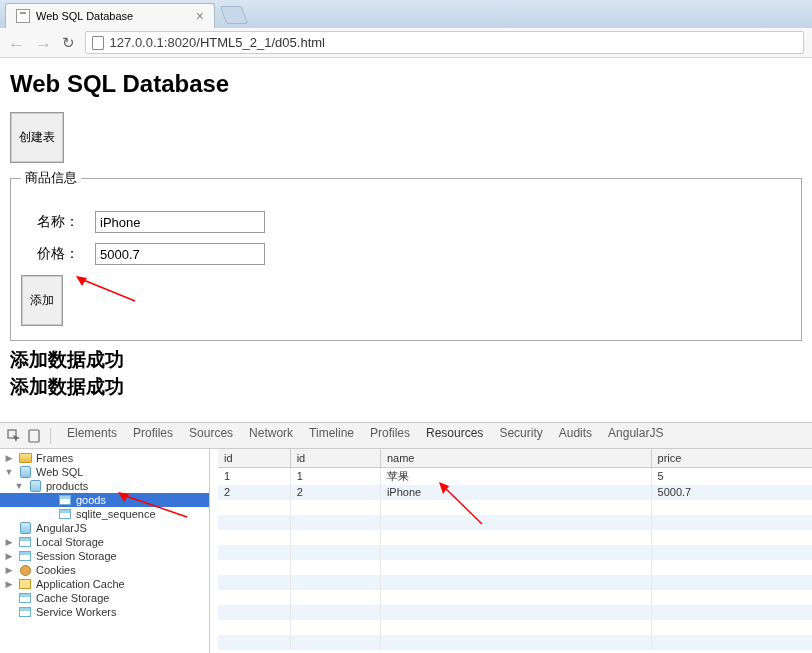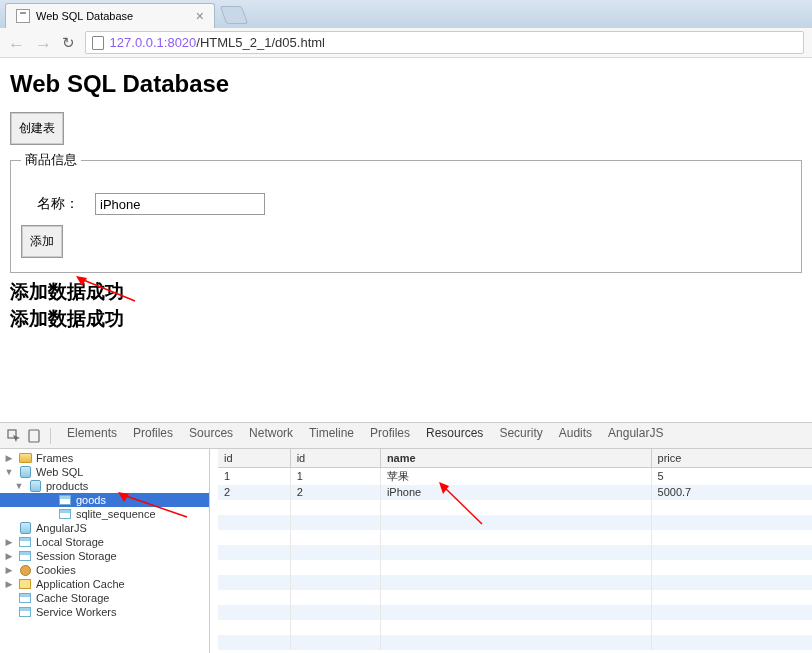--- a/index.html
+++ b/index.html
@@ -57,34 +57,34 @@
       border-radius: 2px;
       background: #fff;
       display: flex;
       align-items: center;
       padding: 0 6px;
       gap: 6px;
       font-size: 13px;
       color: #333;
     }
     .addr-icon { width:12px; height:14px; border:1px solid #888; border-radius:1px; position:relative; }
-    .addr-host { color:#8b5cf6; }
+    .addr-host { color:#404040; }
     .addr-path { color:#333; }
 
     
     .page {
       padding: 12px 10px 10px;
       background: #fff;
     }
     .page h1 { font-size: 24px; font-weight: bold; margin-bottom: 14px; font-family: Arial, sans-serif; }
     .btn-default {
       background: #efefef;
       border: 1px solid #999;
       box-shadow: 0 0 0 1px #ccc inset;
-      padding: 7px 8px;
+      padding: 16px 8px;
       font-size: 12px;
       font-family: inherit;
     }
     fieldset {
       border: 1px solid #aaa;
       margin-top: 6px;
       padding: 14px 10px 14px 10px;
     }
     legend { padding: 0 4px; font-size: 13px; }
     .form-row { margin: 10px 16px; display:flex; align-items:center; }
@@ -202,20 +202,24 @@
 </div>
 
 <div class="page">
   <h1>Web SQL Database</h1>
   <button class="btn-default">创建表</button>
   <fieldset>
     <legend>商品信息</legend>
     <div class="form-row">
       <label>名称：</label>
       <input type="text" value="iPhone" style="">
+    </div>
+    <div class="form-row">
+      <label>价格：</label>
+      <input type="text" value="5000.7" style="">
     </div>
     <button class="btn-default">添加</button>
   </fieldset>
   <div class="success-msgs">
     <p>添加数据成功</p>
     <p>添加数据成功</p>
   </div>
 </div>
 
 <div class="devtools">
@@ -331,21 +335,21 @@
           </span>
           <span>Service Workers</span>
         </div>
       </div>
     <div class="dt-table">
       <table>
         <thead>
             <tr id="dt-thead">
               <th style="width: 12%;">id</th>
               <th style="width: 15%;">id</th>
-              <th style="width: 45%; font-weight: bold;">name</th>
+              <th style="width: 45%;">name</th>
               <th style="width: 28%;">price</th>
             </tr>
           </thead>
         <tbody id="dt-tbody">
             <tr>
               <td>1</td>
               <td>1</td>
               <td>苹果</td>
               <td>5</td>
             </tr>

